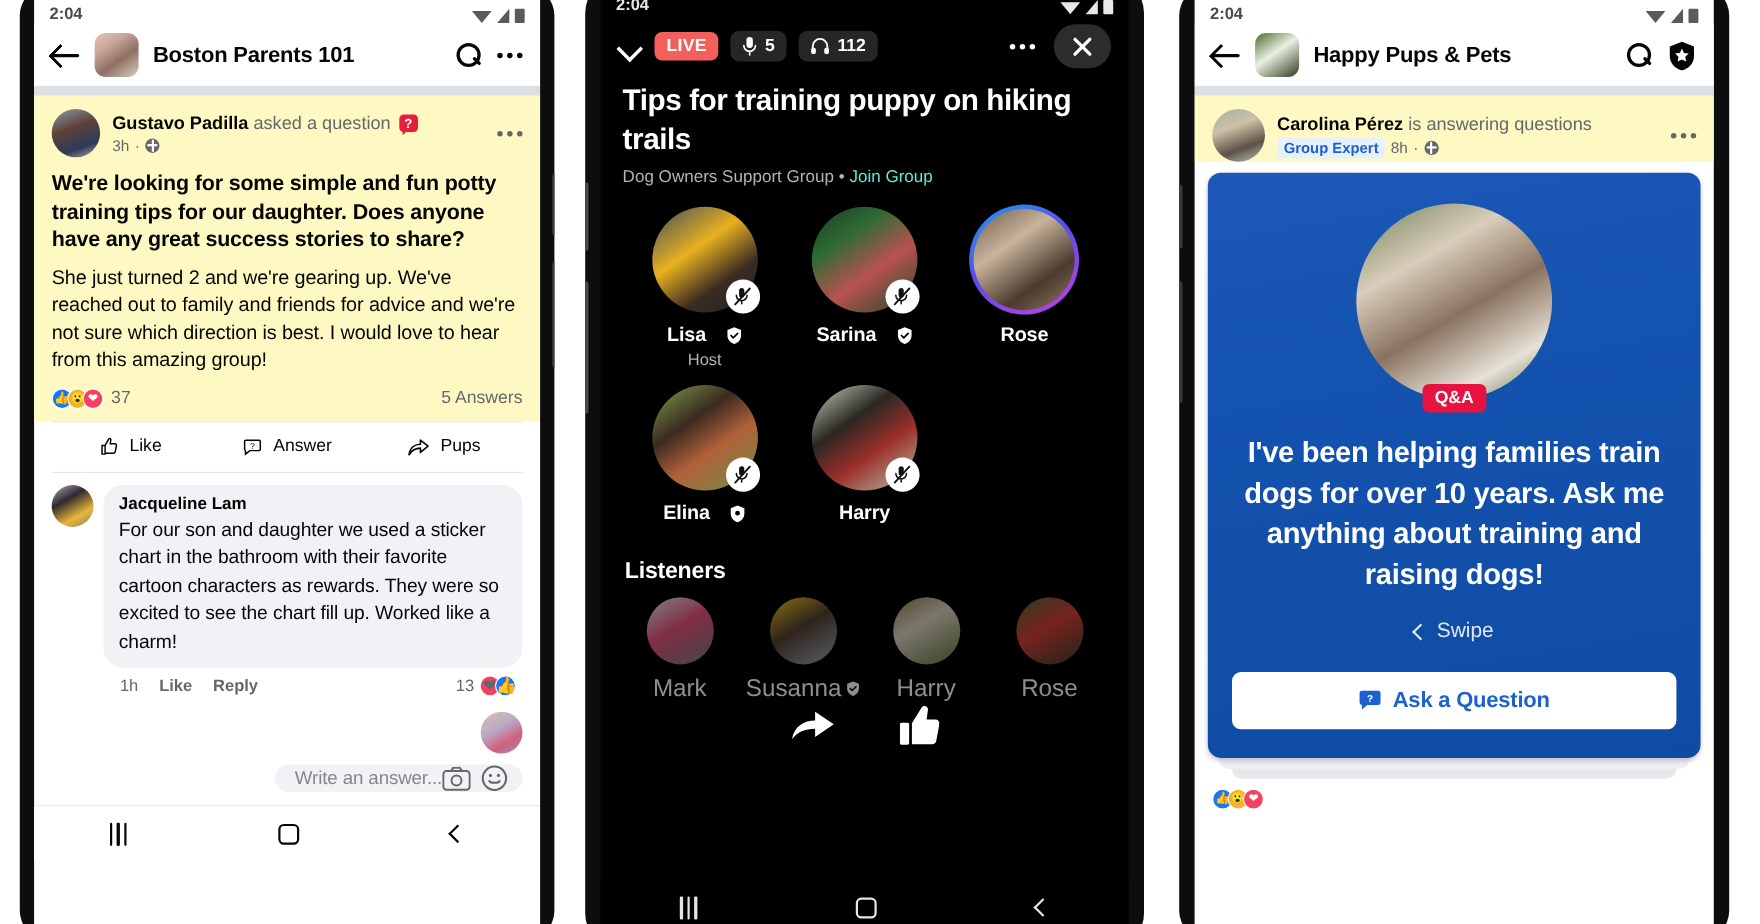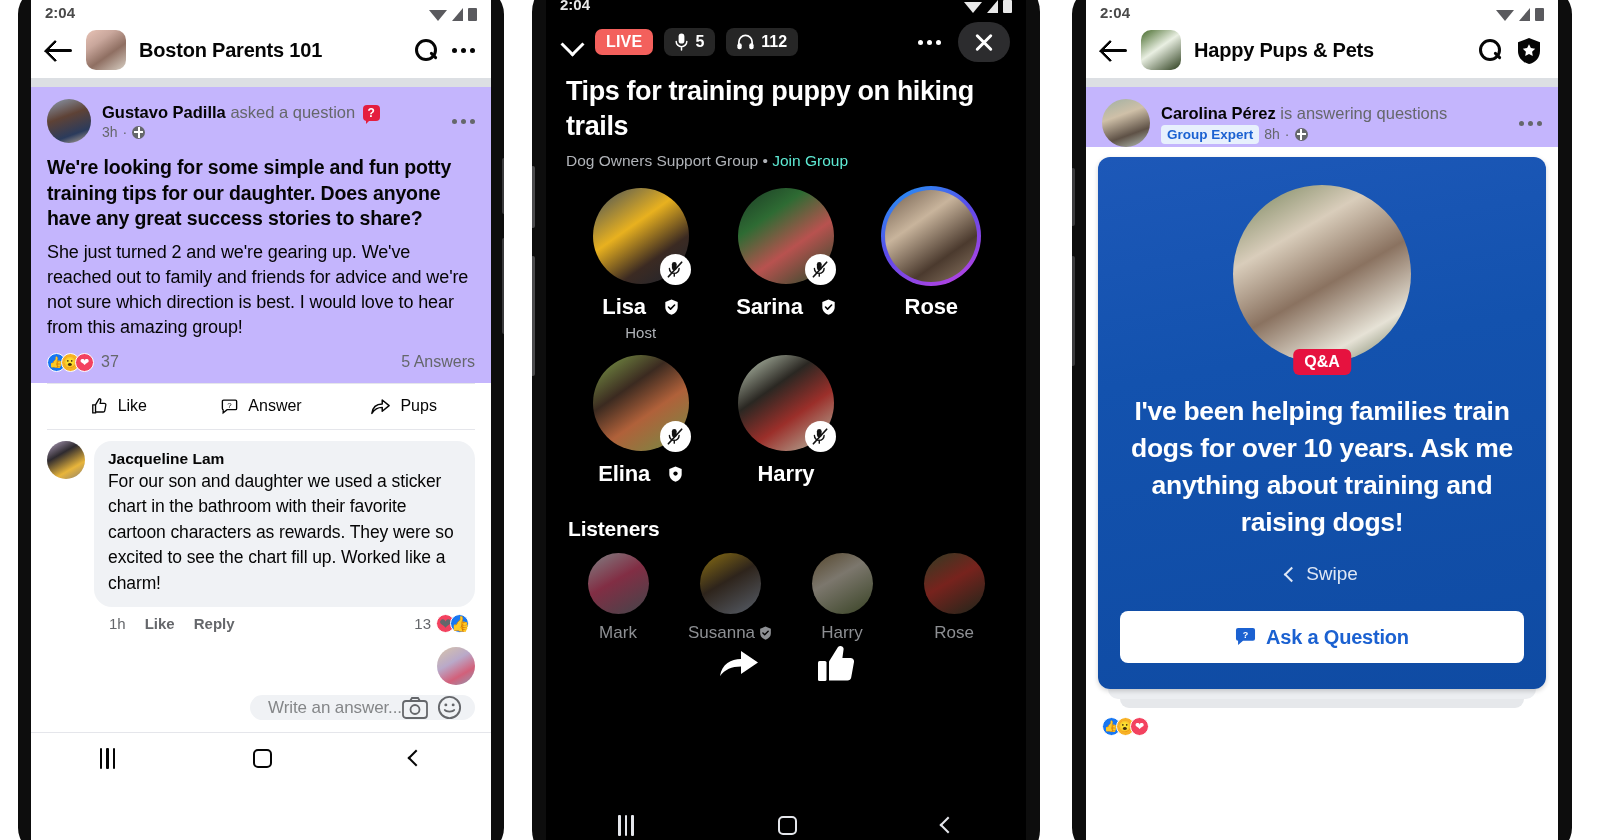--- a/index.html
+++ b/index.html
@@ -71,21 +71,21 @@
   .icon-search::before { content: ""; position: absolute; left: 1px; top: 1px; width: 16px; height: 16px; border: 3px solid #050505; border-radius: 50%; }
   .icon-search::after { content: ""; position: absolute; left: 15px; top: 16px; width: 9px; height: 3px; background: #050505; border-radius: 2px; transform: rotate(45deg); }
   .icon-dots { display: flex; gap: 4px; align-items: center; flex: none; }
   .icon-dots i { width: 5px; height: 5px; border-radius: 50%; background: #050505; display: block; }
   .icon-dots.grey i { background: #65676b; }
   .icon-shield { width: 26px; height: 27px; flex: none; }
 
   .divider-band { height: 9px; background: #dcdfe3; }
   .hairline { height: 1px; background: #e5e6eb; }
 
-  .post { padding: 12px 16px 0 16px; background: #c4b5fd; }
+  .post { padding: 12px 16px 0 16px; background: #fef9c3; }
   .post-head { display: flex; align-items: center; gap: 11px; }
   .post-meta { flex: 1; min-width: 0; }
   .pm-line1 { font-size: 16.5px; color: #65676b; line-height: 21px; }
   .pm-line1 b { color: #050505; font-weight: 700; }
   .q-chip { display: inline-block; width: 17px; height: 16px; background: #e41e3f; border-radius: 4px; position: relative; vertical-align: -3px; margin-left: 3px; }
   .q-chip::after { content: "?"; position: absolute; inset: 0; color: #fff; font-size: 12px; font-weight: 700; text-align: center; line-height: 16px; }
   .q-chip::before { content: ""; position: absolute; left: 3px; bottom: -3px; border-left: 4px solid #e41e3f; border-bottom: 4px solid transparent; }
   .pm-line2 { font-size: 14px; color: #65676b; display: flex; align-items: center; gap: 5px; margin-top: 1px; }
   .globe { width: 13px; height: 13px; border-radius: 50%; background: #65676b; position: relative; display: inline-block; }
   .globe::after { content: ""; position: absolute; left: 2px; top: 5.5px; width: 9px; height: 2px; background: #fff; }
@@ -156,29 +156,29 @@
   .lr-sub { font-size: 15.5px; color: #b0b3b8; padding: 8px 20px 0 20px; }
   .lr-sub a { color: #5eead4; text-decoration: none; font-weight: 400; }
 
   .speakers { display: flex; padding: 18px 22px 0 22px; gap: 0; }
   .sp { width: 148px; display: flex; flex-direction: column; align-items: center; }
   .sp-wrap { position: relative; width: 96px; height: 96px; }
   .sp-img { width: 96px; height: 96px; border-radius: 50%; background-size: cover; background-position: center; }
   .sp-ring { padding: 4px; border-radius: 50%; background: linear-gradient(150deg, #1b9df5 0%, #5b4bea 45%, #c440e0 100%); width: 100px; height: 100px; margin: -2px; }
   .sp-ring .sp-img { width: 92px; height: 92px; }
   .mute-dot { position: absolute; right: -2px; bottom: -1px; width: 31px; height: 31px; border-radius: 50%; background: #fff; display: flex; align-items: center; justify-content: center; }
-  .sp-name { margin-top: 10px; font-size: 22px; color: #fff; font-weight: 600; display: flex; align-items: center; gap: 18px; letter-spacing: -.1px; }
+  .sp-name { margin-top: 10px; font-size: 18px; color: #fff; font-weight: 600; display: flex; align-items: center; gap: 18px; letter-spacing: -.1px; }
   .sp-role { margin-top: 4px; font-size: 15px; color: #b0b3b8; }
   .badge-shield { width: 15px; height: 16px; }
 
   .listeners-h { font-size: 21px; font-weight: 700; color: #fff; padding: 26px 22px 0 22px; letter-spacing: -.2px; }
   .listeners { display: flex; padding: 12px 16px 0 16px; }
   .ls { flex: 1; display: flex; flex-direction: column; align-items: center; }
   .ls-img { width: 61px; height: 61px; border-radius: 50%; background-size: cover; background-position: center; opacity: .62; }
-  .ls-name { margin-top: 9px; font-size: 17px; color: #8d8f93; display: flex; align-items: center; gap: 4px; }
+  .ls-name { margin-top: 9px; font-size: 22px; color: #8d8f93; display: flex; align-items: center; gap: 4px; }
 
   .lr-actions { display: flex; justify-content: center; gap: 58px; padding: 2px 0 0 0; }
   .ic-bigshare { width: 42px; height: 34px; }
   .ic-bigthumb { width: 36px; height: 38px; }
 
   
   .qa-card {
     margin: 10px 12px 0 12px;
     border-radius: 12px;
     background: linear-gradient(170deg, #1d58b8 0%, #1352ae 38%, #0f4ba3 100%);

